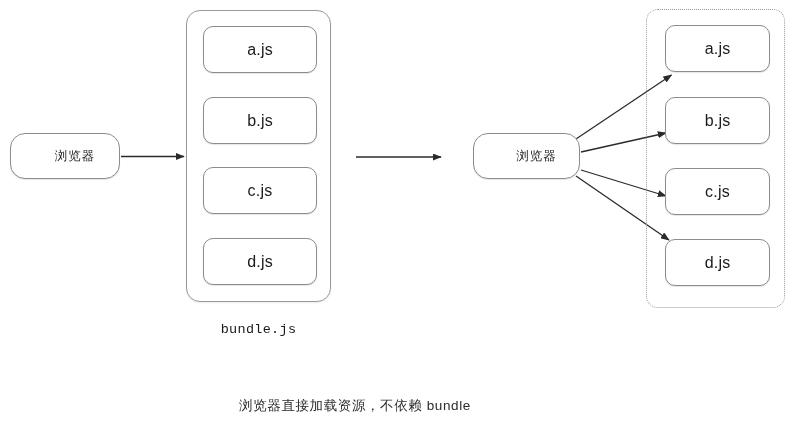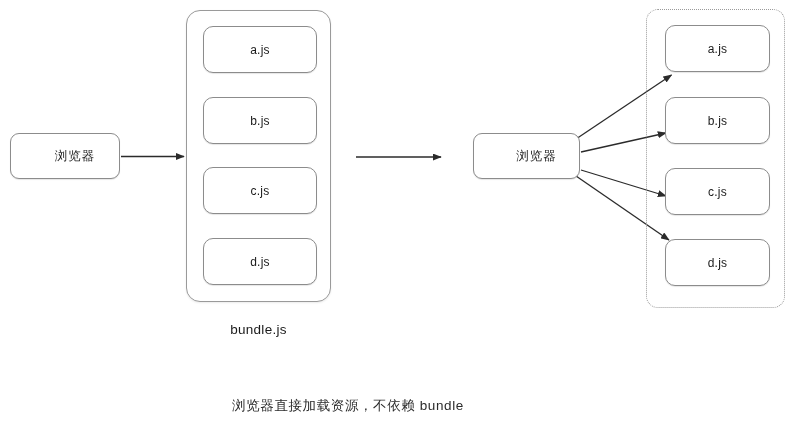--- a/index.html
+++ b/index.html
@@ -40,35 +40,35 @@
     background: #ffffff;
     border: 1px solid #8c8c8c;
     border-radius: 10px;
     display: flex;
     align-items: center;
     justify-content: center;
     box-shadow: 0 1px 1px rgba(0,0,0,0.10);
   }
 
   .node-label {
-    font-size: 12px;
+    font-size: 16px;
     line-height: 1;
     color: #1a1a1a;
     letter-spacing: 0.2px;
     white-space: nowrap;
   }
 
   .node-label.cjk {
     font-size: 12.5px;
     letter-spacing: 1px;
   }
 
   
   .browser-box {
-    border-radius: 9px;
+    border-radius: 15px;
     padding-left: 20px;
   }
 
   #browser-left {
     left: 10px;
     top: 133px;
     width: 110px;
     height: 46px;
   }
 
@@ -112,21 +112,21 @@
     height: 47px;
   }
   .module-box.right {
     width: 105px;
     height: 47px;
   }
 
   
   .group-caption {
     position: absolute;
-    font-family: Liberation Sans, sans-serif;
+    font-family: Liberation Mono, monospace;
     font-size: 13.5px;
     color: #1a1a1a;
     letter-spacing: 0.3px;
     white-space: nowrap;
     text-align: center;
   }
 
   #bundle-caption {
     left: 186px;
     top: 322px;
@@ -134,21 +134,21 @@
   }
 
   #bundleless-caption {
     left: 646px;
     top: 322px;
     width: 139px;
   }
 
   #figure-caption {
     position: absolute;
-    left: 1px;
+    left: 8px;
     top: 397px;
     width: 694px;
     text-align: center;
     font-size: 13.5px;
     color: #2b2b2b;
     letter-spacing: 0.6px;
     white-space: nowrap;
   }
 </style>
 </head>

